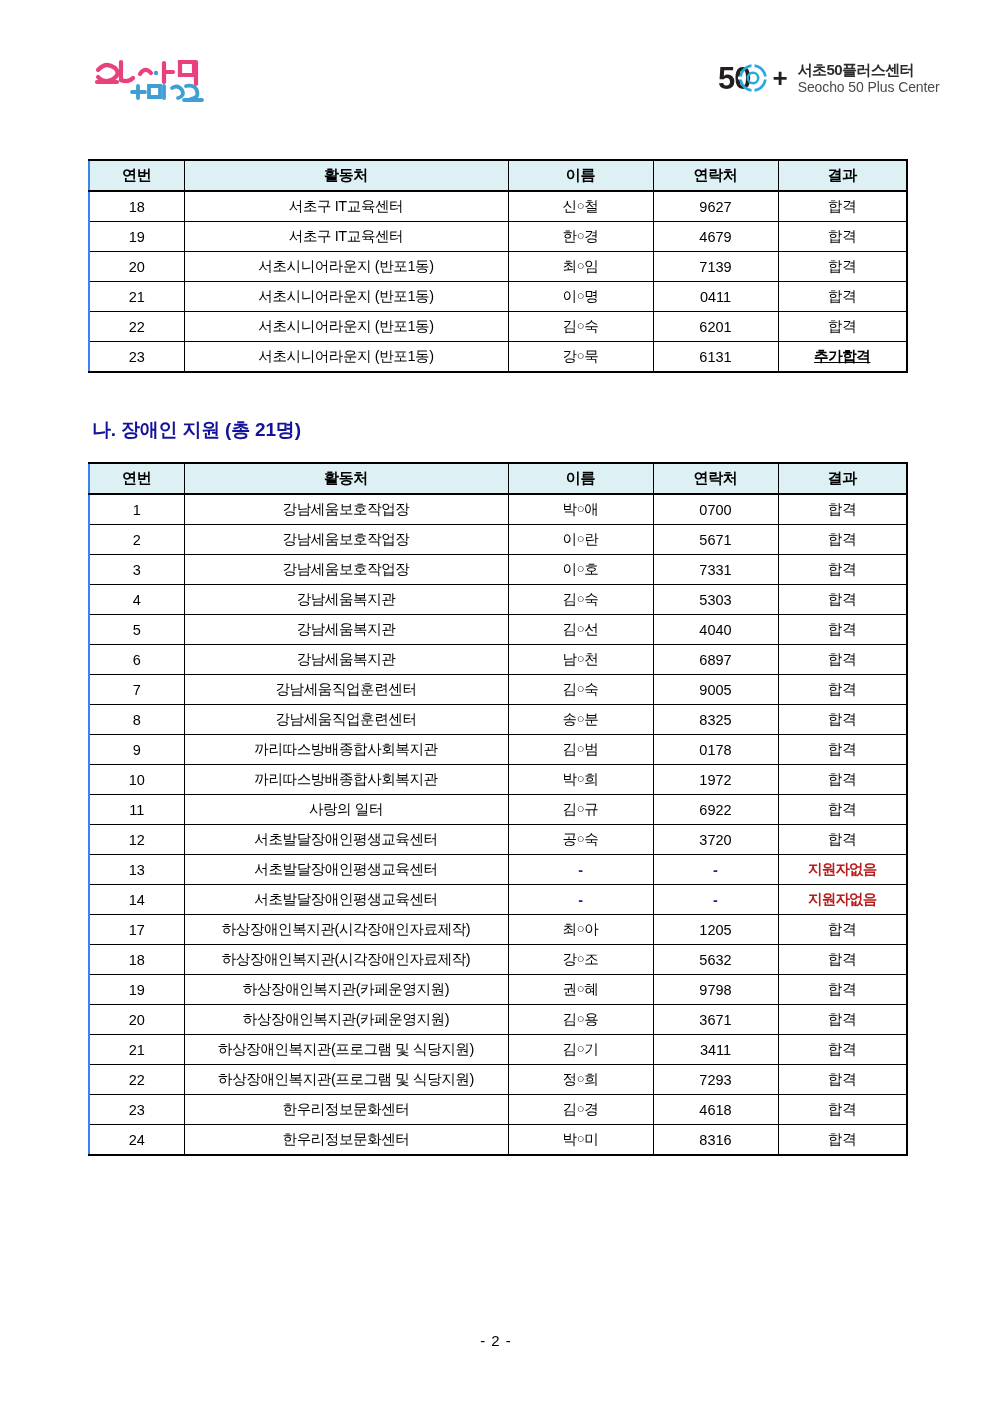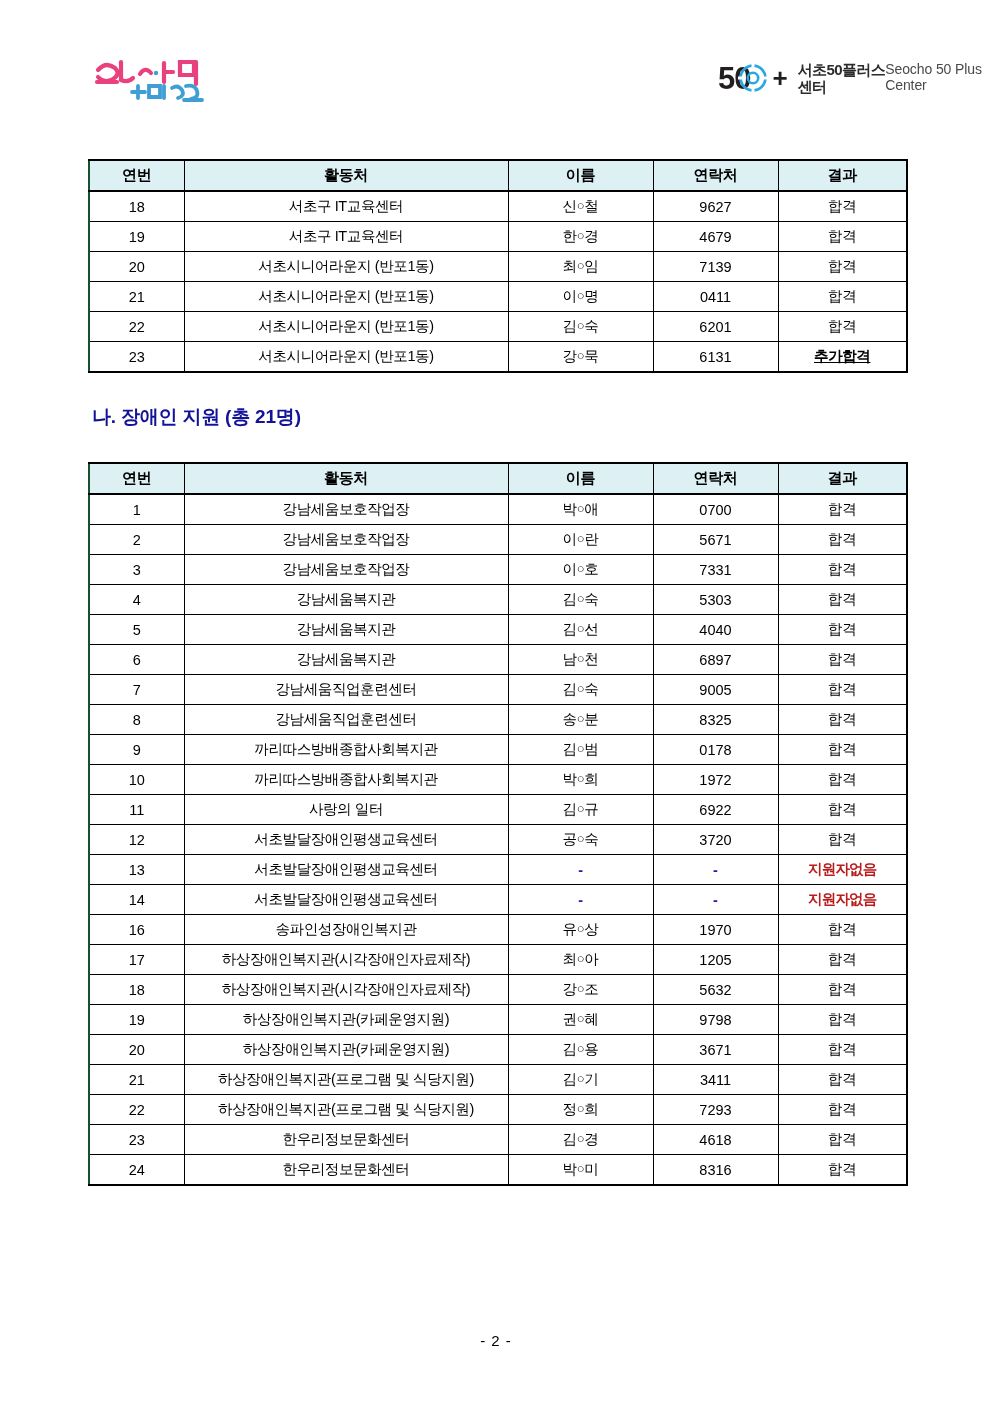--- a/index.html
+++ b/index.html
@@ -63,21 +63,21 @@
   }
   .logo-plus {
     font-size: 26px;
     font-weight: bold;
     color: #231f20;
     line-height: 1;
     margin-left: 2px;
   }
   .logo-text {
     display: flex;
-    flex-direction: row;
+    flex-direction: column;
     justify-content: center;
     line-height: 1.15;
   }
   .logo-text-ko {
     font-size: 15px;
     font-weight: bold;
     color: #2b2b2b;
     letter-spacing: -0.6px;
   }
   .logo-text-en {
@@ -120,21 +120,21 @@
     font-weight: bold;
     font-size: 15px;
     letter-spacing: -0.3px;
     border-top: 2px solid #000000;
     border-bottom: 2px solid #000000;
   }
   .doc-table tbody tr:last-child td {
     border-bottom: 2px solid #000000;
   }
   .doc-table th:first-child,
-  .doc-table td:first-child { border-left: 2px solid #14532d; }
+  .doc-table td:first-child { border-left: 2px solid #3b82f6; }
   .doc-table th:last-child,
   .doc-table td:last-child { border-right: 2px solid #000000; }
 
   td.cell-place { letter-spacing: -0.4px; }
   td.cell-name  { letter-spacing: -0.3px; }
   td.cell-phone { letter-spacing: 0px; }
 
   .mask-circle {
     font-weight: bold;
     font-size: 13px;
@@ -155,21 +155,21 @@
   }
   td.dash-blue {
     color: #1c1cb4;
     font-weight: bold;
   }
 
   
   .section-heading {
     position: absolute;
     left: 92px;
-    top: 404px;
+    top: 417px;
     font-size: 19px;
     font-weight: bold;
     color: #13139a;
     letter-spacing: -0.2px;
     white-space: nowrap;
   }
 
   
   .page-footer {
     position: absolute;
@@ -419,27 +419,20 @@
         <td class="cell-result result-none">지원자없음</td>
       </tr>
       <tr>
         <td class="cell-no">14</td>
         <td class="cell-place">서초발달장애인평생교육센터</td>
         <td class="cell-name dash-blue">-</td>
         <td class="cell-phone dash-blue">-</td>
         <td class="cell-result result-none">지원자없음</td>
       </tr>
       <tr>
-        <td class="cell-no">16</td>
-        <td class="cell-place">송파인성장애인복지관</td>
-        <td class="cell-name">유<span class="mask-circle">○</span>상</td>
-        <td class="cell-phone">1970</td>
-        <td class="cell-result result-pass">합격</td>
-      </tr>
-      <tr>
         <td class="cell-no">17</td>
         <td class="cell-place">하상장애인복지관(시각장애인자료제작)</td>
         <td class="cell-name">최<span class="mask-circle">○</span>아</td>
         <td class="cell-phone">1205</td>
         <td class="cell-result result-pass">합격</td>
       </tr>
       <tr>
         <td class="cell-no">18</td>
         <td class="cell-place">하상장애인복지관(시각장애인자료제작)</td>
         <td class="cell-name">강<span class="mask-circle">○</span>조</td>

